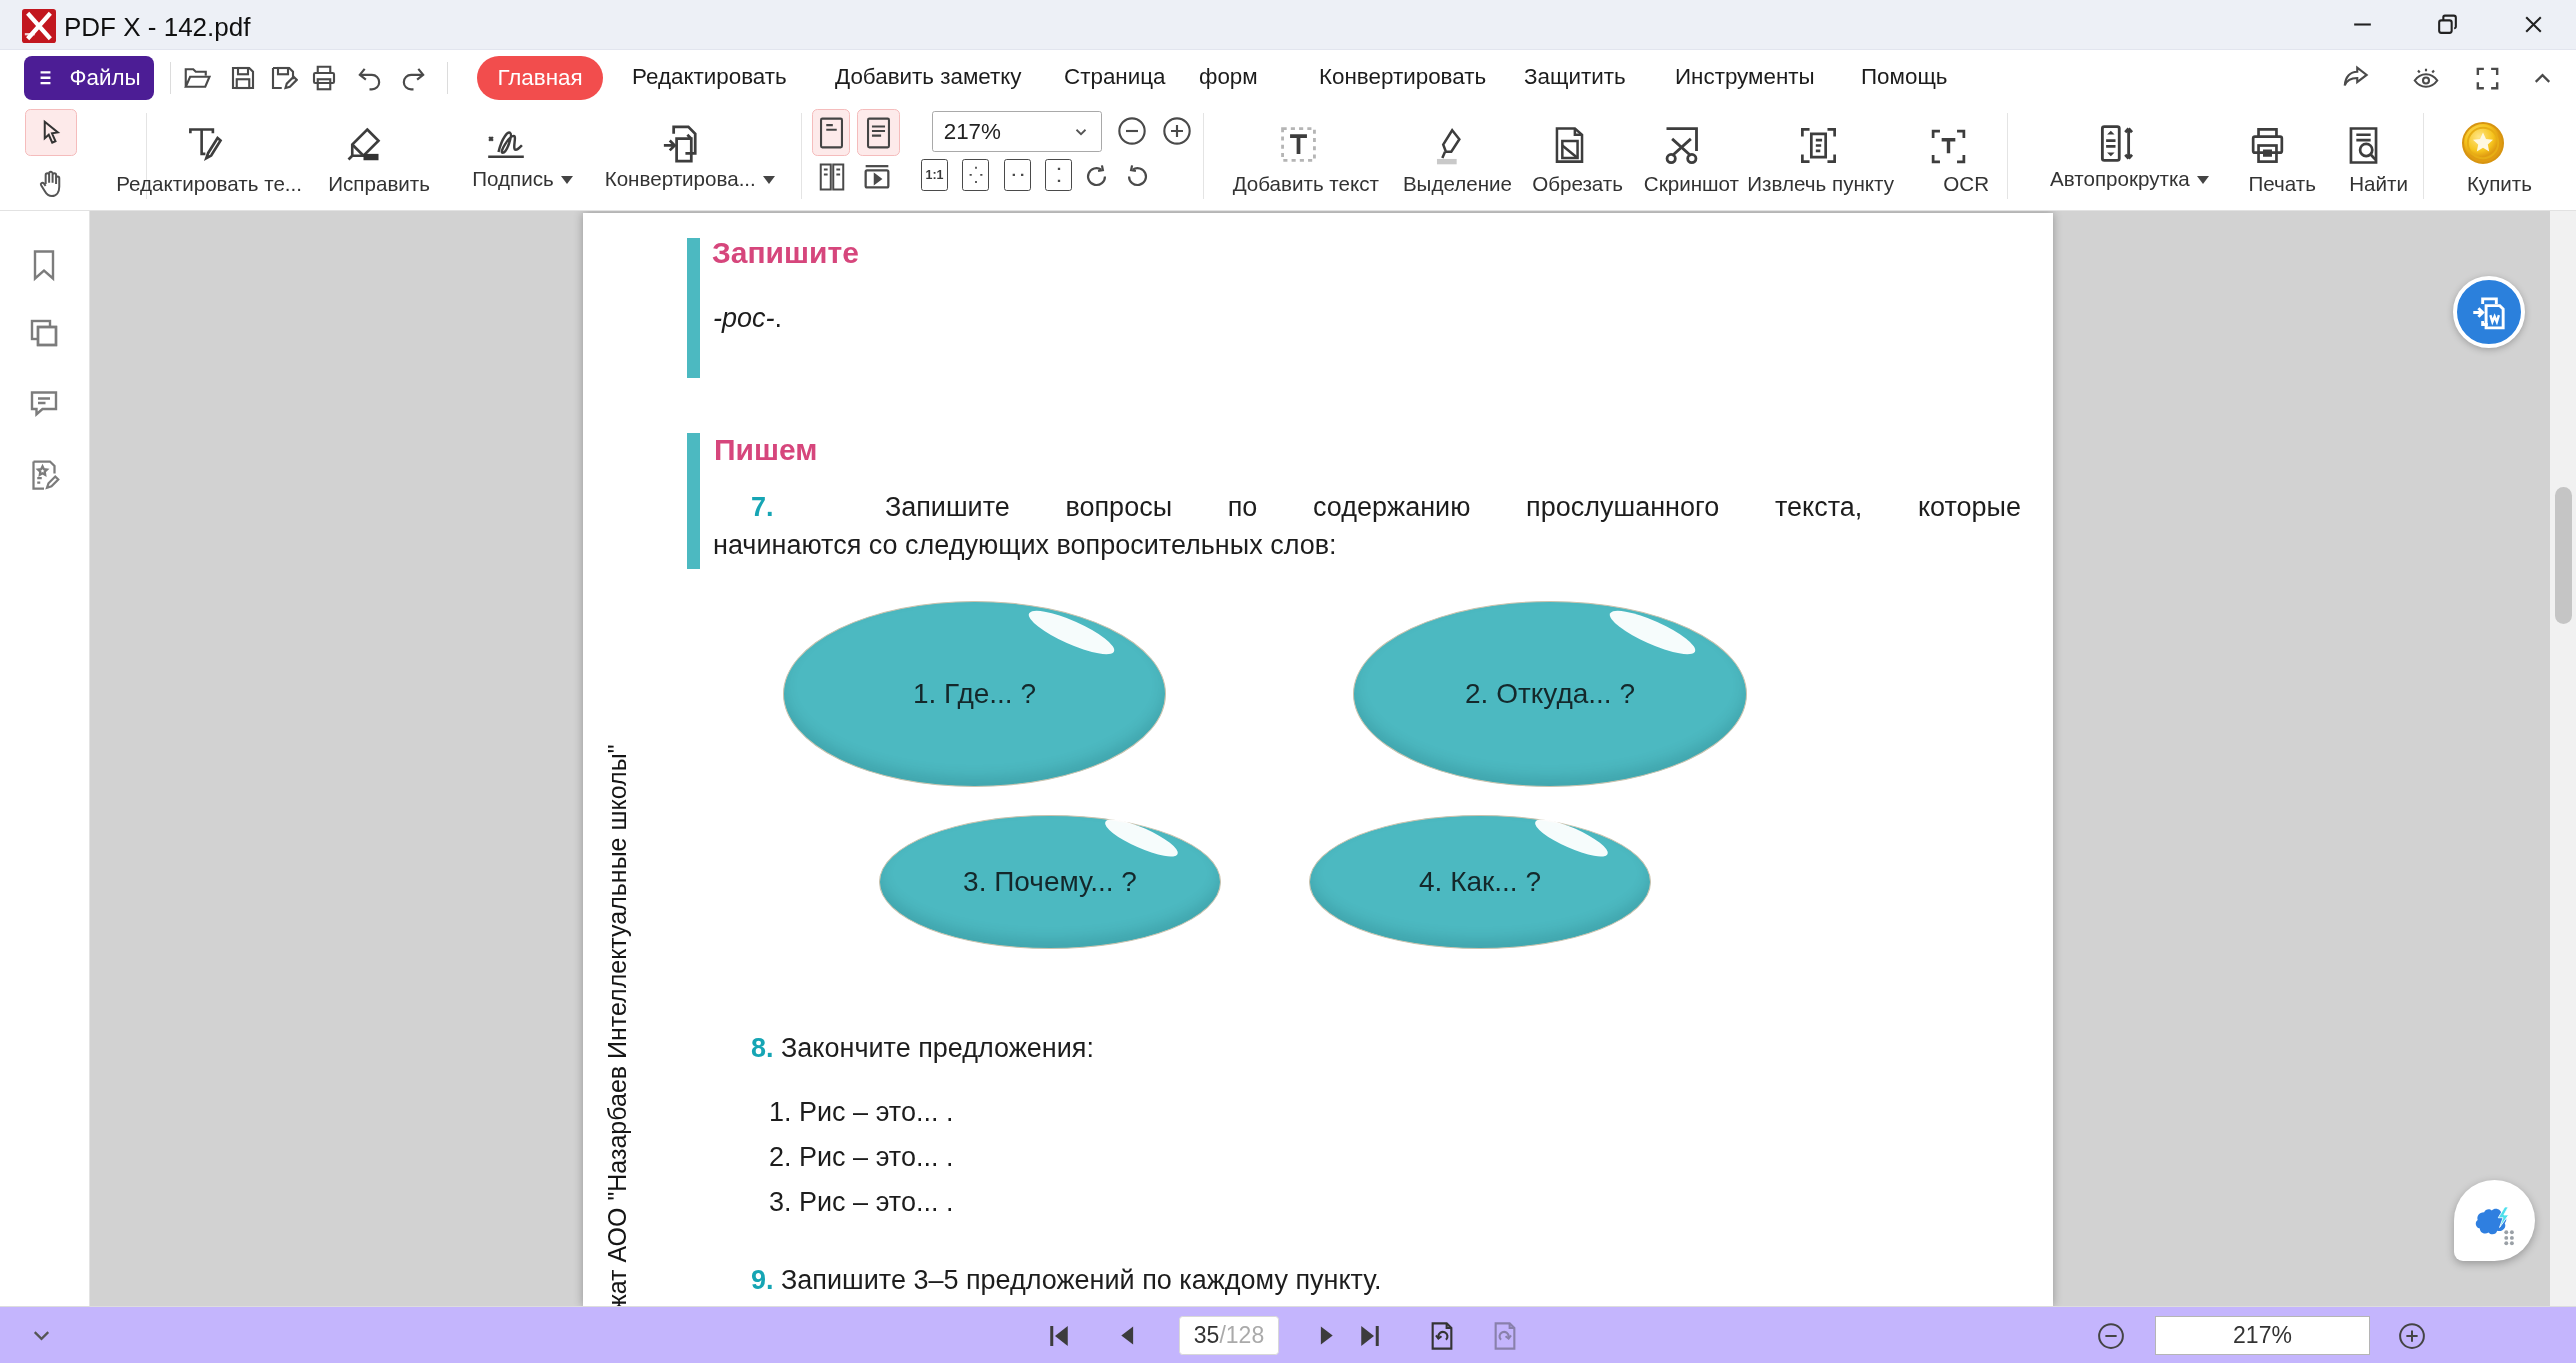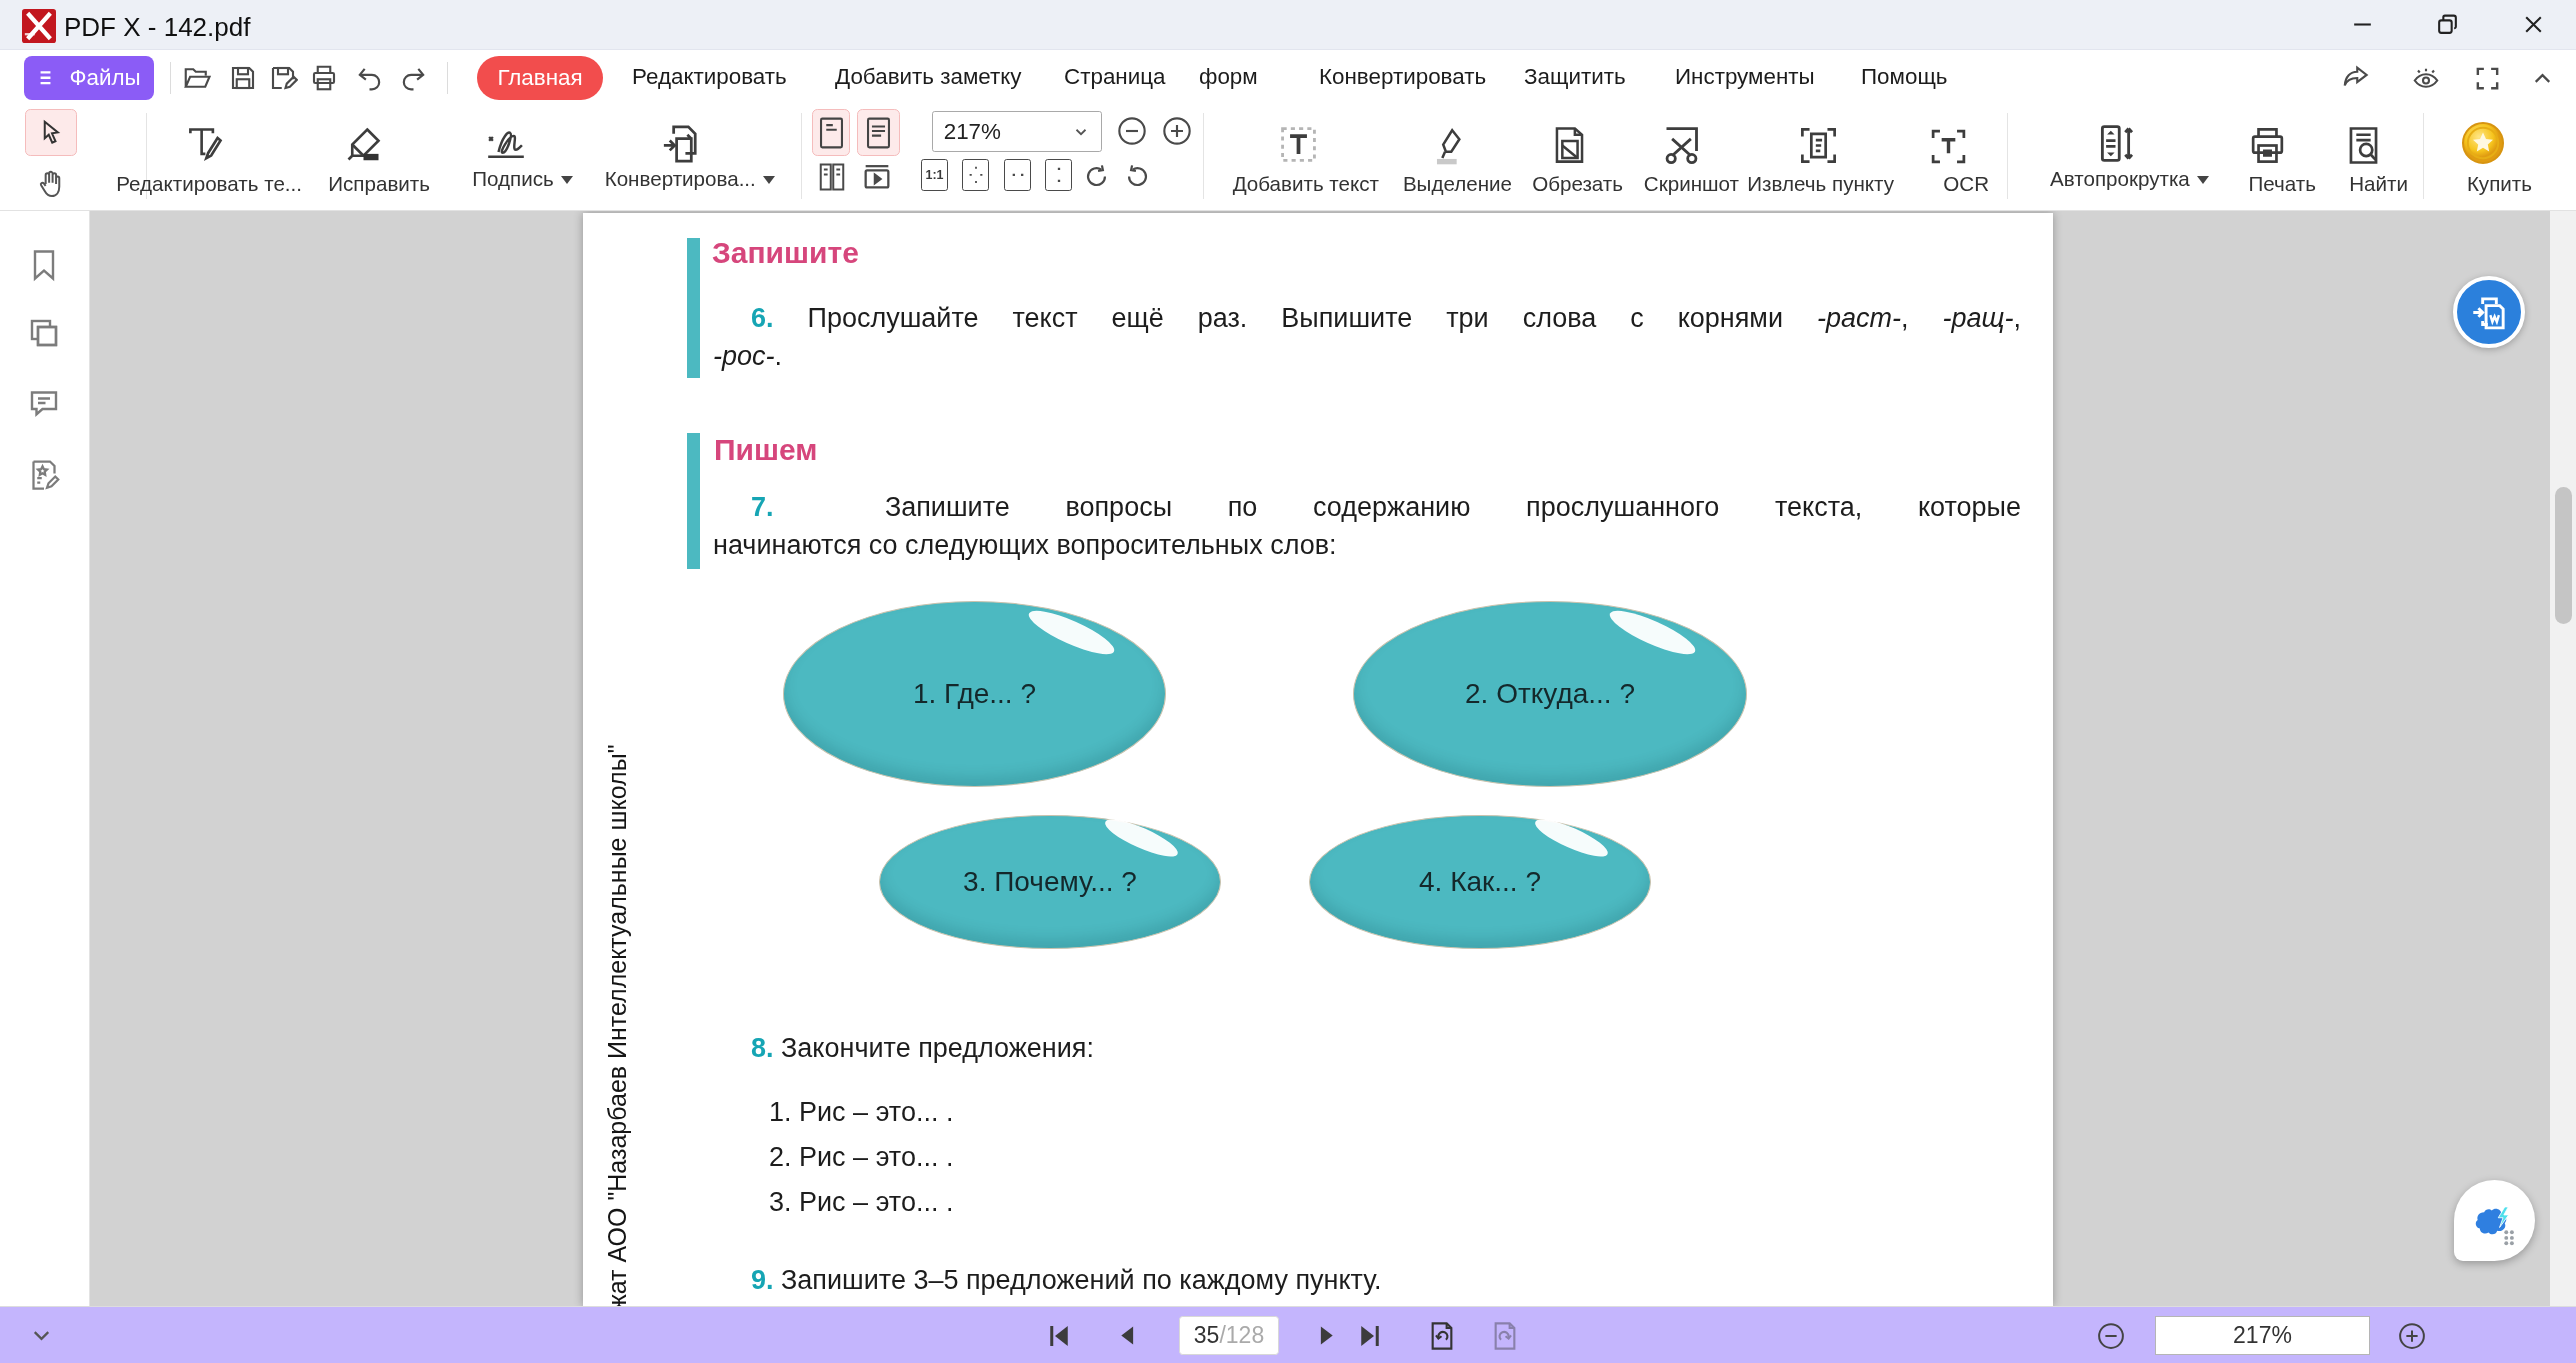--- a/index.html
+++ b/index.html
@@ -8,21 +8,21 @@
   .abs{position:absolute;}
   svg{display:block;}
 
   
   #titlebar{left:0;top:0;width:2576px;height:50px;background:#edf0f6;border-bottom:0.9px solid #e2e5ee;}
   #title-text{left:64px;top:11.6px;font-size:26px;color:#101010;}
   .winbtn{top:5.4px;width:57px;height:39px;display:flex;align-items:center;justify-content:center;color:#222;}
 
   
   #menubar{left:0;top:51px;width:2576px;height:53px;background:#fff;}
-  #files-btn{left:24px;top:4.5px;width:130px;height:44px;background:#8b5cf6;border-radius:8px;color:#fff;
+  #files-btn{left:24px;top:4.5px;width:130px;height:44px;background:#4c1d95;border-radius:8px;color:#fff;
              display:flex;align-items:center;justify-content:center;gap:10.7px;font-size:22.4px;}
   .menu-sep{top:10.7px;width:0.9px;height:32px;background:#dcdcdc;}
   .micon{top:9px;width:36px;height:36px;color:#4a4a4a;display:flex;align-items:center;justify-content:center;}
   #home-pill{left:477px;top:4.5px;width:126px;height:44px;background:#f24d4d;border-radius:22.4px;color:#fff;
              display:flex;align-items:center;justify-content:center;font-size:22.4px;}
   .menu-item{top:12.5px;font-size:22.4px;color:#1c1c1c;white-space:nowrap;}
 
   
   #toolbar{left:0;top:104px;width:2576px;height:107px;background:#fff;border-bottom:0.9px solid #e2e2e2;}
   .tsep{top:9px;width:0.9px;height:86px;background:#e4e4e4;}
@@ -470,24 +470,20 @@
   </div>
 
   <div class="abs" id="content">
     <div class="abs" id="page">
 
       <div class="abs" id="watermark">жат АОО "Назарбаев Интеллектуальные школы"</div>
 
       <div class="abs vbar" style="left:104px;top:25px;height:140px"></div>
       <div class="abs dochead" style="left:129px;top:23px">Запишите</div>
       <div class="abs doc" style="left:130px;top:86px;width:1308px">
-        <div class="just" style="padding-left:38px">
-          <span class="num">6.</span>
-          <span>Прослушайте текст ещё раз. Выпишите три слова с корнями </span><i>-раст-</i><span>, </span><i>-ращ-</i><span>,</span>
-        </div>
         <div><i>-рос-</i><span>.</span></div>
       </div>
 
       <div class="abs vbar" style="left:104px;top:220px;height:136px"></div>
       <div class="abs dochead" style="left:131px;top:220px">Пишем</div>
       <div class="abs doc" style="left:130px;top:275px;width:1308px">
         <div class="just" style="padding-left:38px">
           <span class="num">7.</span>&nbsp;
           <span>Запишите вопросы по содержанию прослушанного текста, которые</span>
         </div>

